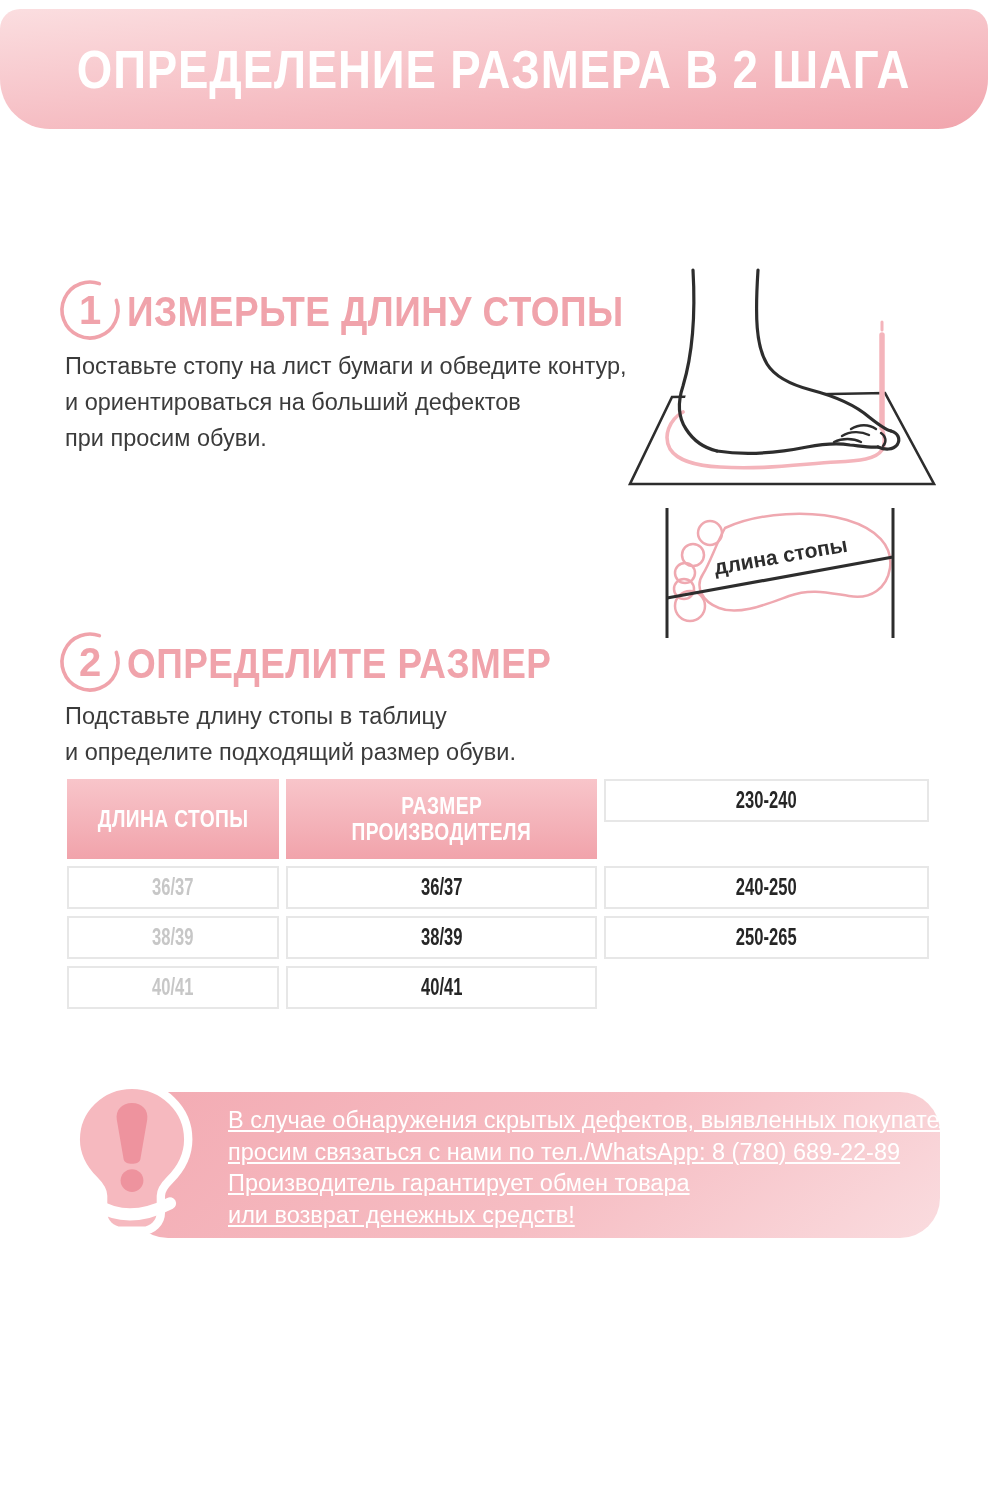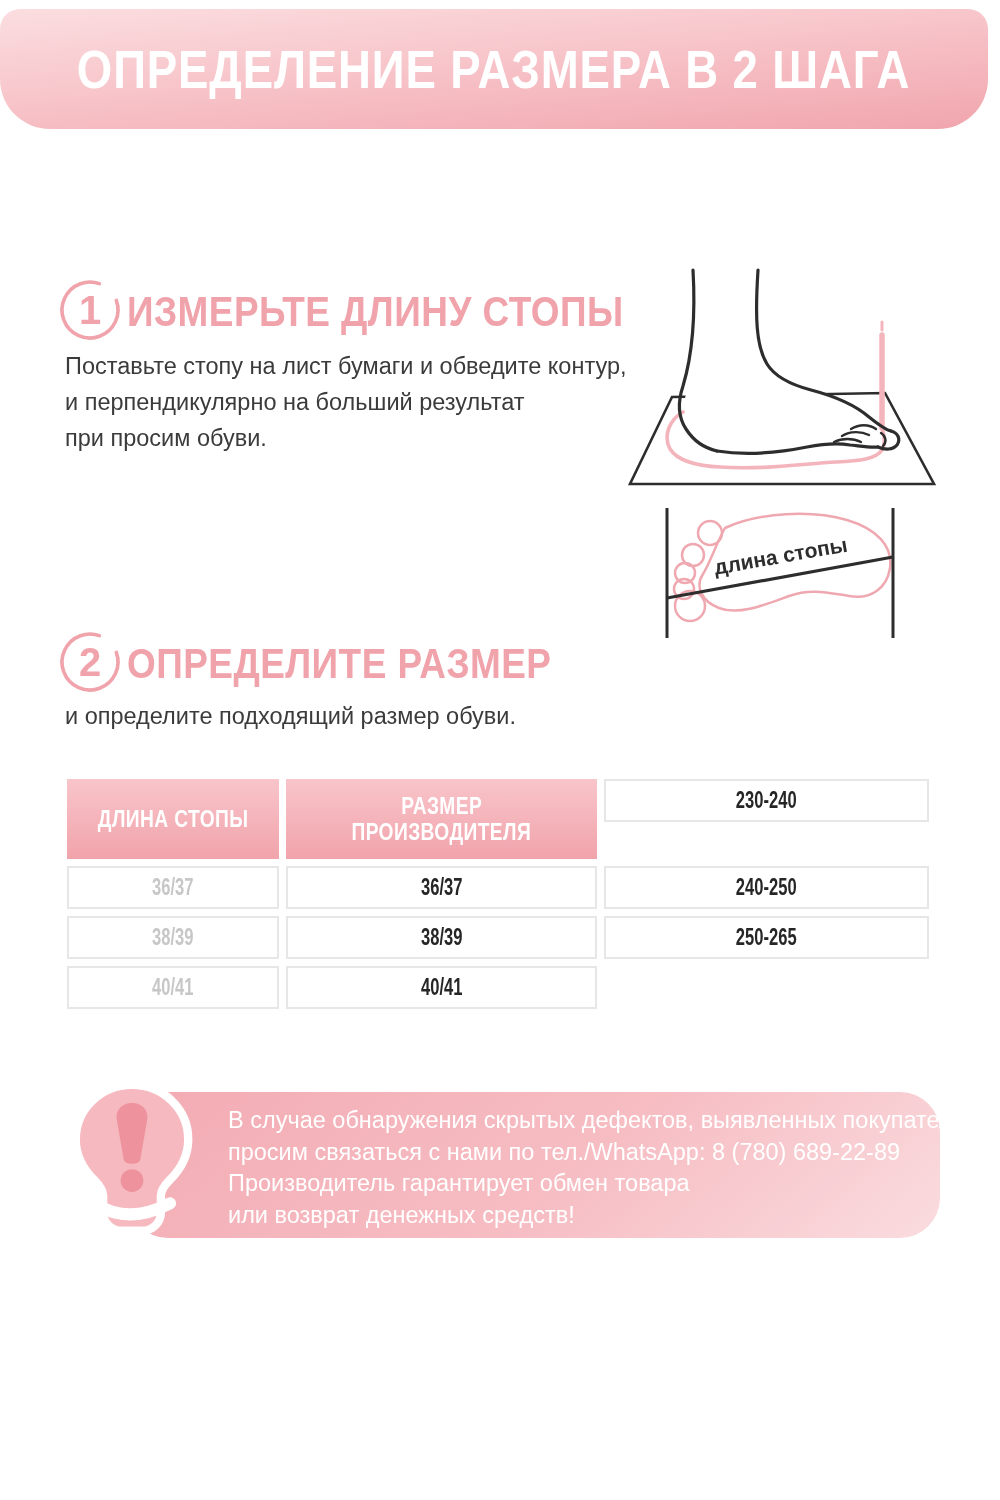--- a/index.html
+++ b/index.html
@@ -63,20 +63,21 @@
   }
   .td span{display:inline-block;transform:scaleX(.72);transform-origin:center;white-space:nowrap;}
   .td.dark{color:#262626;}
   .td.gray{color:var(--value-gray);}
   
   .notice-box{
     position:absolute;left:128px;top:1092px;width:812px;height:146px;border-radius:40px;
     background:linear-gradient(140deg,#f3abb3 0%,#f6bdc3 55%,#fadcdf 100%);
     color:#fff;font-size:23.5px;line-height:31.5px;
     padding:13px 18px 0 100px;
+    text-decoration:underline;
   }
   .notice-box div{white-space:nowrap;}
   .bulb{position:absolute;left:56px;top:1080px;width:152px;height:157px;}
   svg text{font-family:"Liberation Sans",sans-serif;}
 </style>
 </head>
 <body>
 
 <div class="page">
 
@@ -85,21 +86,21 @@
   </header>
 
   <svg class="step-badge badge-1" viewBox="0 0 68 70">
     <circle cx="34" cy="36" r="28" fill="none" stroke="#f0a3ab" stroke-width="3.6" pathLength="100" stroke-dasharray="86 14" stroke-linecap="round" transform="rotate(-20 34 36)"></circle>
     <text x="34" y="50" text-anchor="middle" font-size="40" font-weight="bold" fill="#f0a3ab">1</text>
   </svg>
   <h2 class="step-title title-1">ИЗМЕРЬТЕ ДЛИНУ СТОПЫ</h2>
 
   <div class="body-text body-1">
     <div>Поставьте стопу на лист бумаги и обведите контур,</div>
-    <div>и перпендикулярно на больший результат</div>
+    <div>и ориентироваться на больший дефектов</div>
     <div>при просим обуви.</div>
   </div>
 
   <svg class="illu-foot" viewBox="0 0 380 250">
 
     <polygon points="52,135 265,131 314,222 10,222" fill="#fff" stroke="#2d2d2d" stroke-width="2.6"></polygon>
 
     <path d="M 73,8 L 138,8 C 135,60 150,105 190,128 C 214,134 235,143 249,155 L 252,182 L 230,183
              C 160,190 120,193 97,189 C 75,183 56,162 64,140 C 71,120 74,60 73,8 Z" fill="#fff" stroke="none"></path>
 
@@ -137,20 +138,21 @@
     <text transform="translate(142,63) rotate(-10)" text-anchor="middle" font-size="21" font-weight="600" fill="#2d2d2d">длина стопы</text>
   </svg>
 
   <svg class="step-badge badge-2" viewBox="0 0 68 70">
     <circle cx="34" cy="36" r="28" fill="none" stroke="#f0a3ab" stroke-width="3.6" pathLength="100" stroke-dasharray="86 14" stroke-linecap="round" transform="rotate(-20 34 36)"></circle>
     <text x="34" y="50" text-anchor="middle" font-size="40" font-weight="bold" fill="#f0a3ab">2</text>
   </svg>
   <h2 class="step-title title-2">ОПРЕДЕЛИТЕ РАЗМЕР</h2>
 
   <div class="body-text body-2">
+    <div>Подставьте длину стопы в таблицу</div>
     <div>и определите подходящий размер обуви.</div>
   </div>
 
   <div class="size-table">
     <div class="th">
       <span>ДЛИНА СТОПЫ</span>
     </div>
     <div class="th">
       <span>РАЗМЕР</span>
       <span>ПРОИЗВОДИТЕЛЯ</span>

